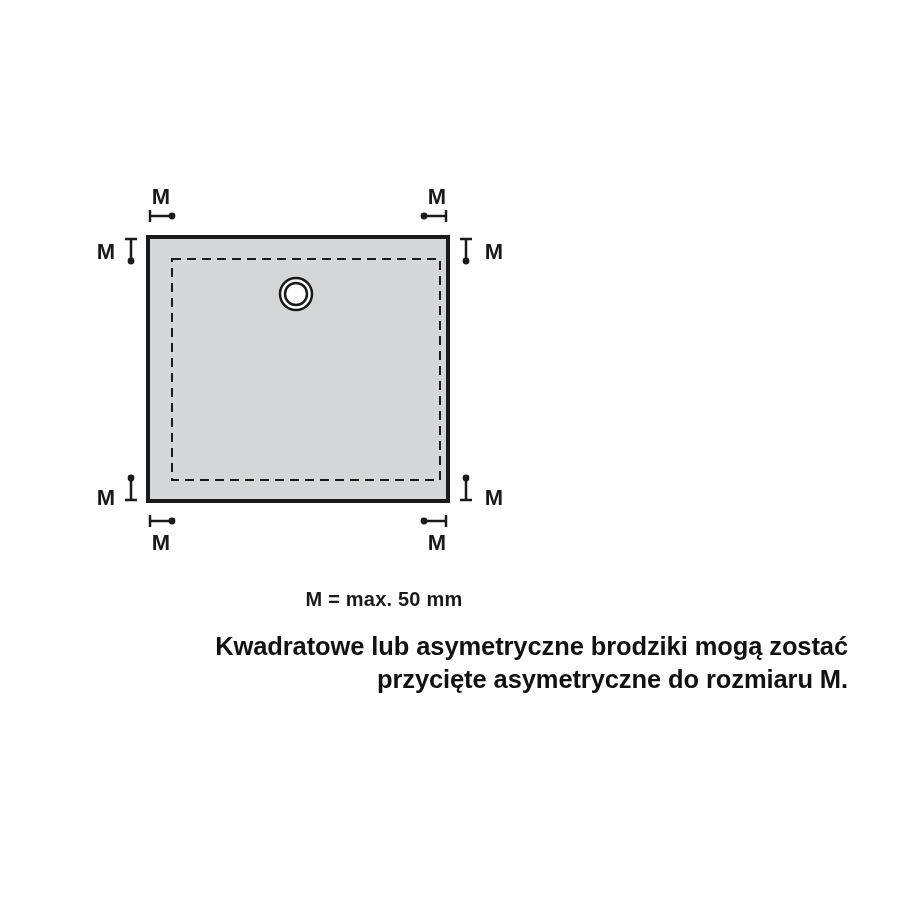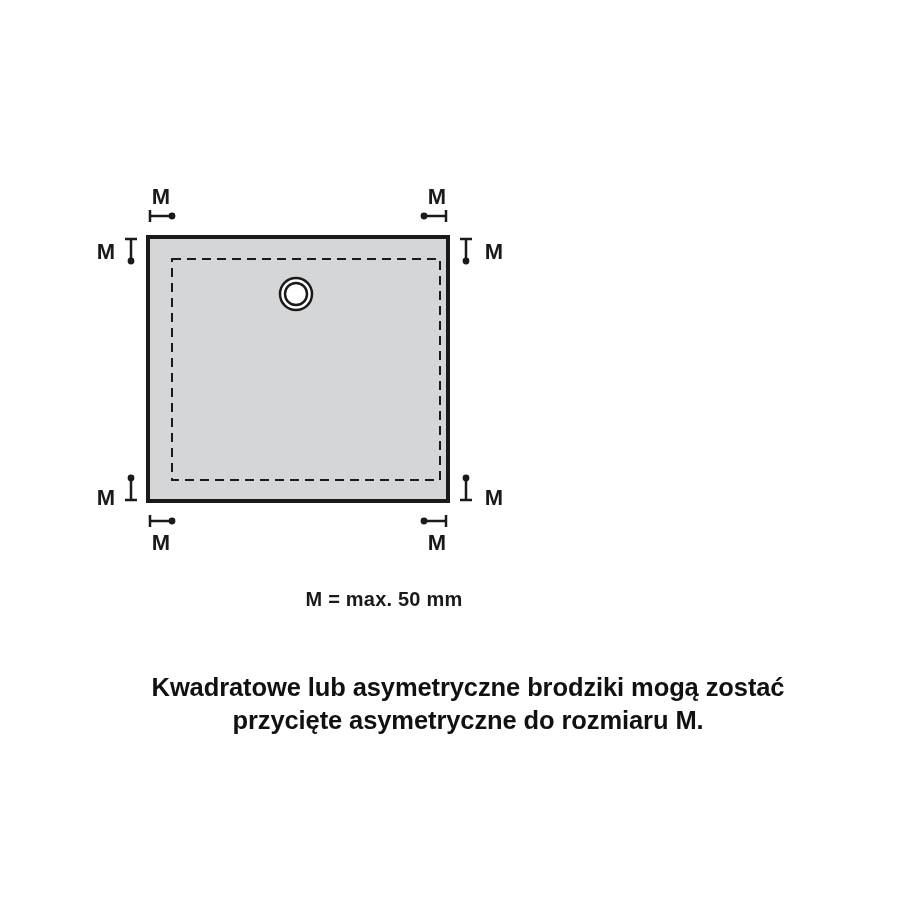--- a/index.html
+++ b/index.html
@@ -34,22 +34,21 @@
     font-weight: 600;
     letter-spacing: 0.2px;
     color: #1a1a1a;
     margin: 0 0 18px 0;
   }
   .desc-block {
     position: absolute;
     left: 88px;
     top: 630px;
     width: 760px;
-    text-align: center;
-    margin-top: 41px;
+    text-align: right;
   }
   .desc-line {
     font-size: 25.5px;
     font-weight: bold;
     line-height: 33px;
     color: #111111;
     letter-spacing: -0.1px;
   }
 </style>
 </head>

